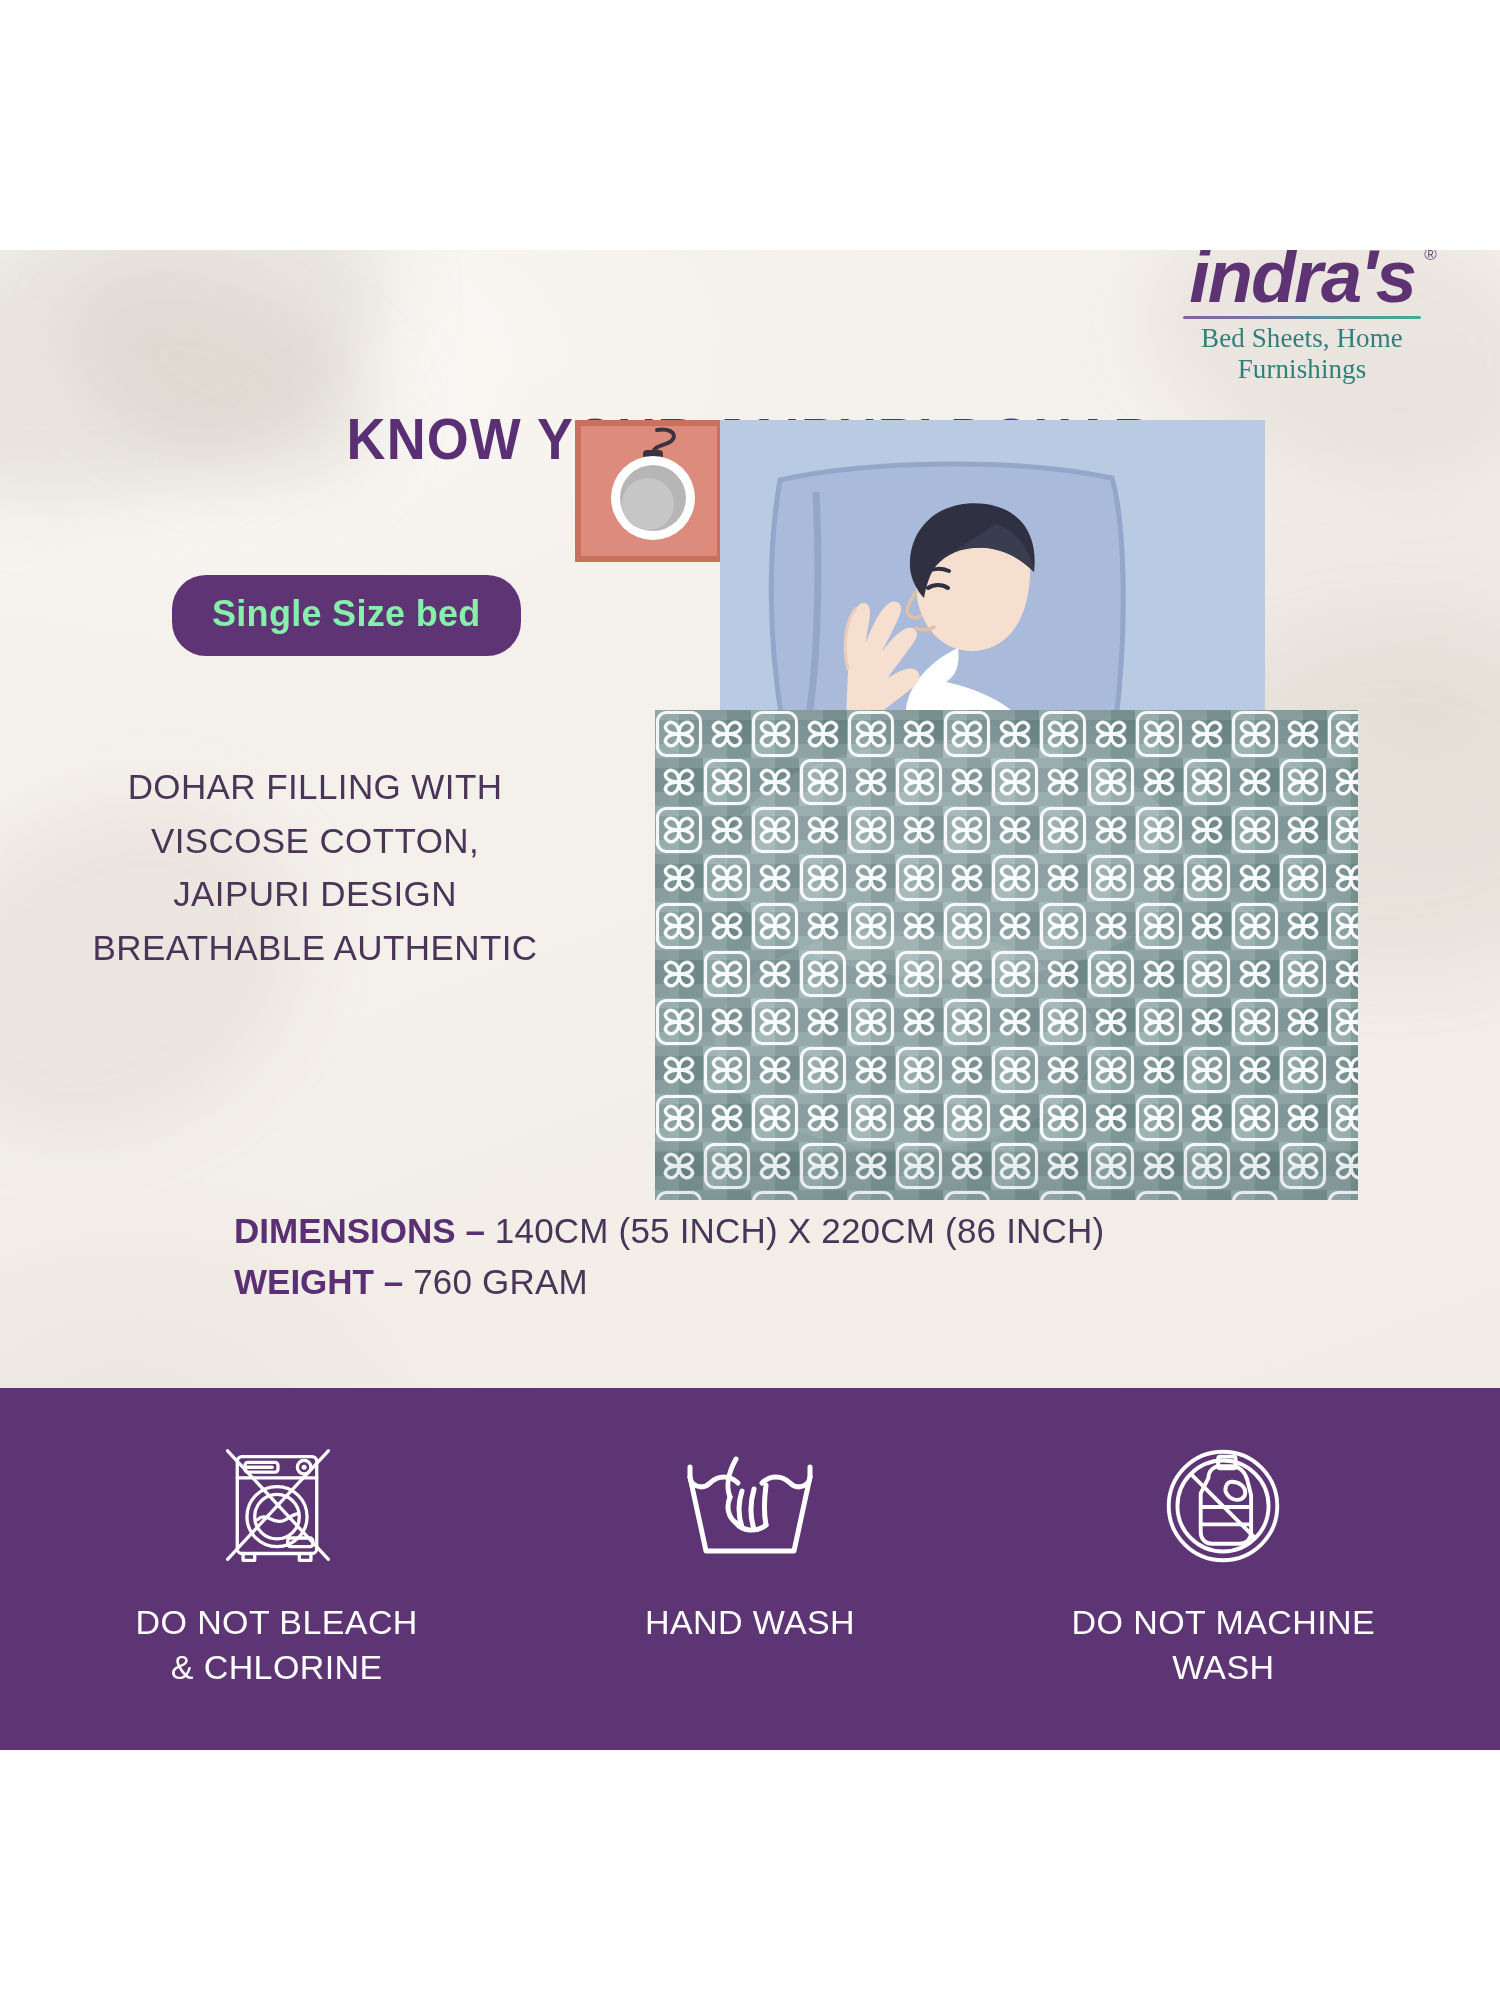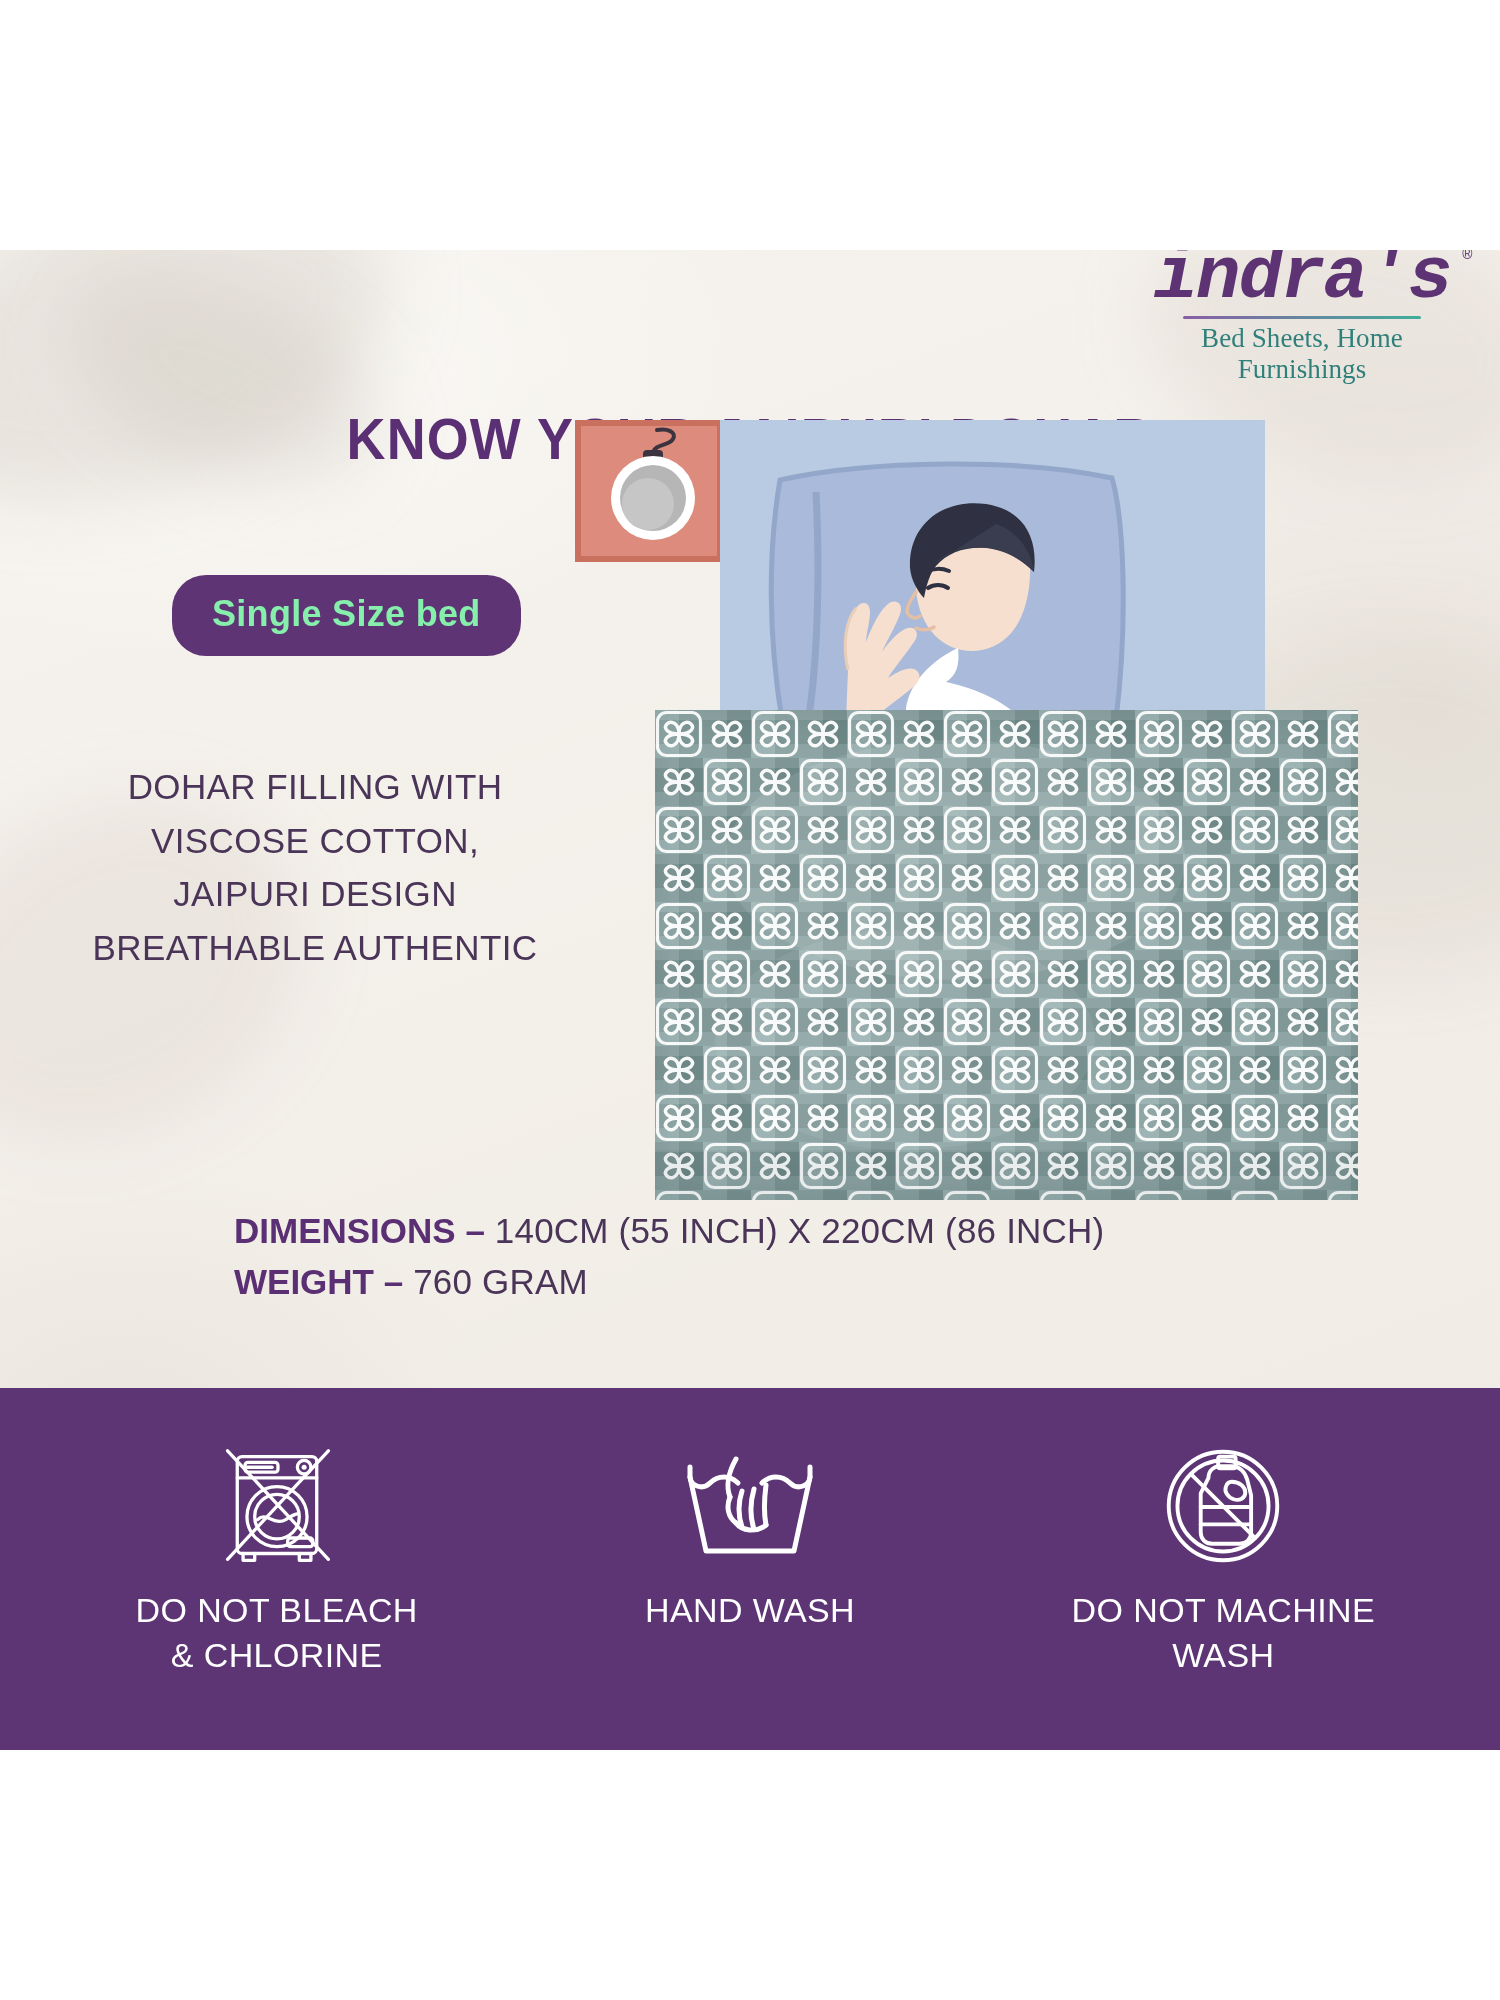--- a/index.html
+++ b/index.html
@@ -27,21 +27,21 @@
   .shadowblob { position:absolute; border-radius:50%; filter:blur(34px); pointer-events:none; }
   .sb1 { left:-120px; top:-60px;  width:520px; height:300px; background:rgba(186,176,164,.26); transform:rotate(-18deg); }
   .sb2 { left:60px;   top:40px;   width:330px; height:180px; background:rgba(178,168,156,.20); transform:rotate(24deg); }
   .sb3 { right:-60px; top:-40px;  width:420px; height:260px; background:rgba(190,180,168,.18); transform:rotate(12deg); }
   .sb4 { left:-90px;  top:560px;  width:400px; height:320px; background:rgba(188,178,166,.17); transform:rotate(-30deg); }
   .sb5 { right:-120px;top:380px;  width:460px; height:340px; background:rgba(192,182,170,.14); }
 
   
   #logo { position:absolute; right:48px; top:-10px; width:300px; text-align:center; }
   .logo-word {
-    font-family:Liberation Mono, monospace;
+    font-family:Liberation Sans, sans-serif;
     font-style:italic; font-weight:700;
     font-size:74px; letter-spacing:-2px;
     color:#5d3373; line-height:1; position:relative; display:inline-block;
   }
   .logo-reg { position:absolute; right:-20px; top:6px; font-size:17px; font-style:normal; font-weight:400; color:#6a4a80; }
   .logo-rule { width:238px; height:3px; margin:2px auto 4px; background:linear-gradient(90deg,#8a5fa5,#3fae9a); border-radius:2px; }
   .logo-tag { font-size:27px; color:#2f7f7a; letter-spacing:.1px; font-family:Liberation Serif, serif; }
 
   
   #headline {
@@ -99,21 +99,21 @@
 
   
   #care-band {
     position:absolute; left:0; top:1138px; width:1500px; height:362px;
     background:#5d3575;
   }
   .care-cols { display:flex; height:100%; padding:52px 40px 0; }
   .care-col { flex:1; display:flex; flex-direction:column; align-items:center; }
   .care-icon { height:132px; display:flex; align-items:center; justify-content:center; }
   .care-label {
-    margin-top:16px; color:#ffffff; font-size:34px;
+    margin-top:28px; color:#ffffff; font-size:34px;
     line-height:1.32; text-align:center; letter-spacing:.4px;
   }
 </style>
 </head>
 <body>
 
 <div id="infographic">
 
   <div class="shadowblob sb1"></div>
   <div class="shadowblob sb2"></div>

